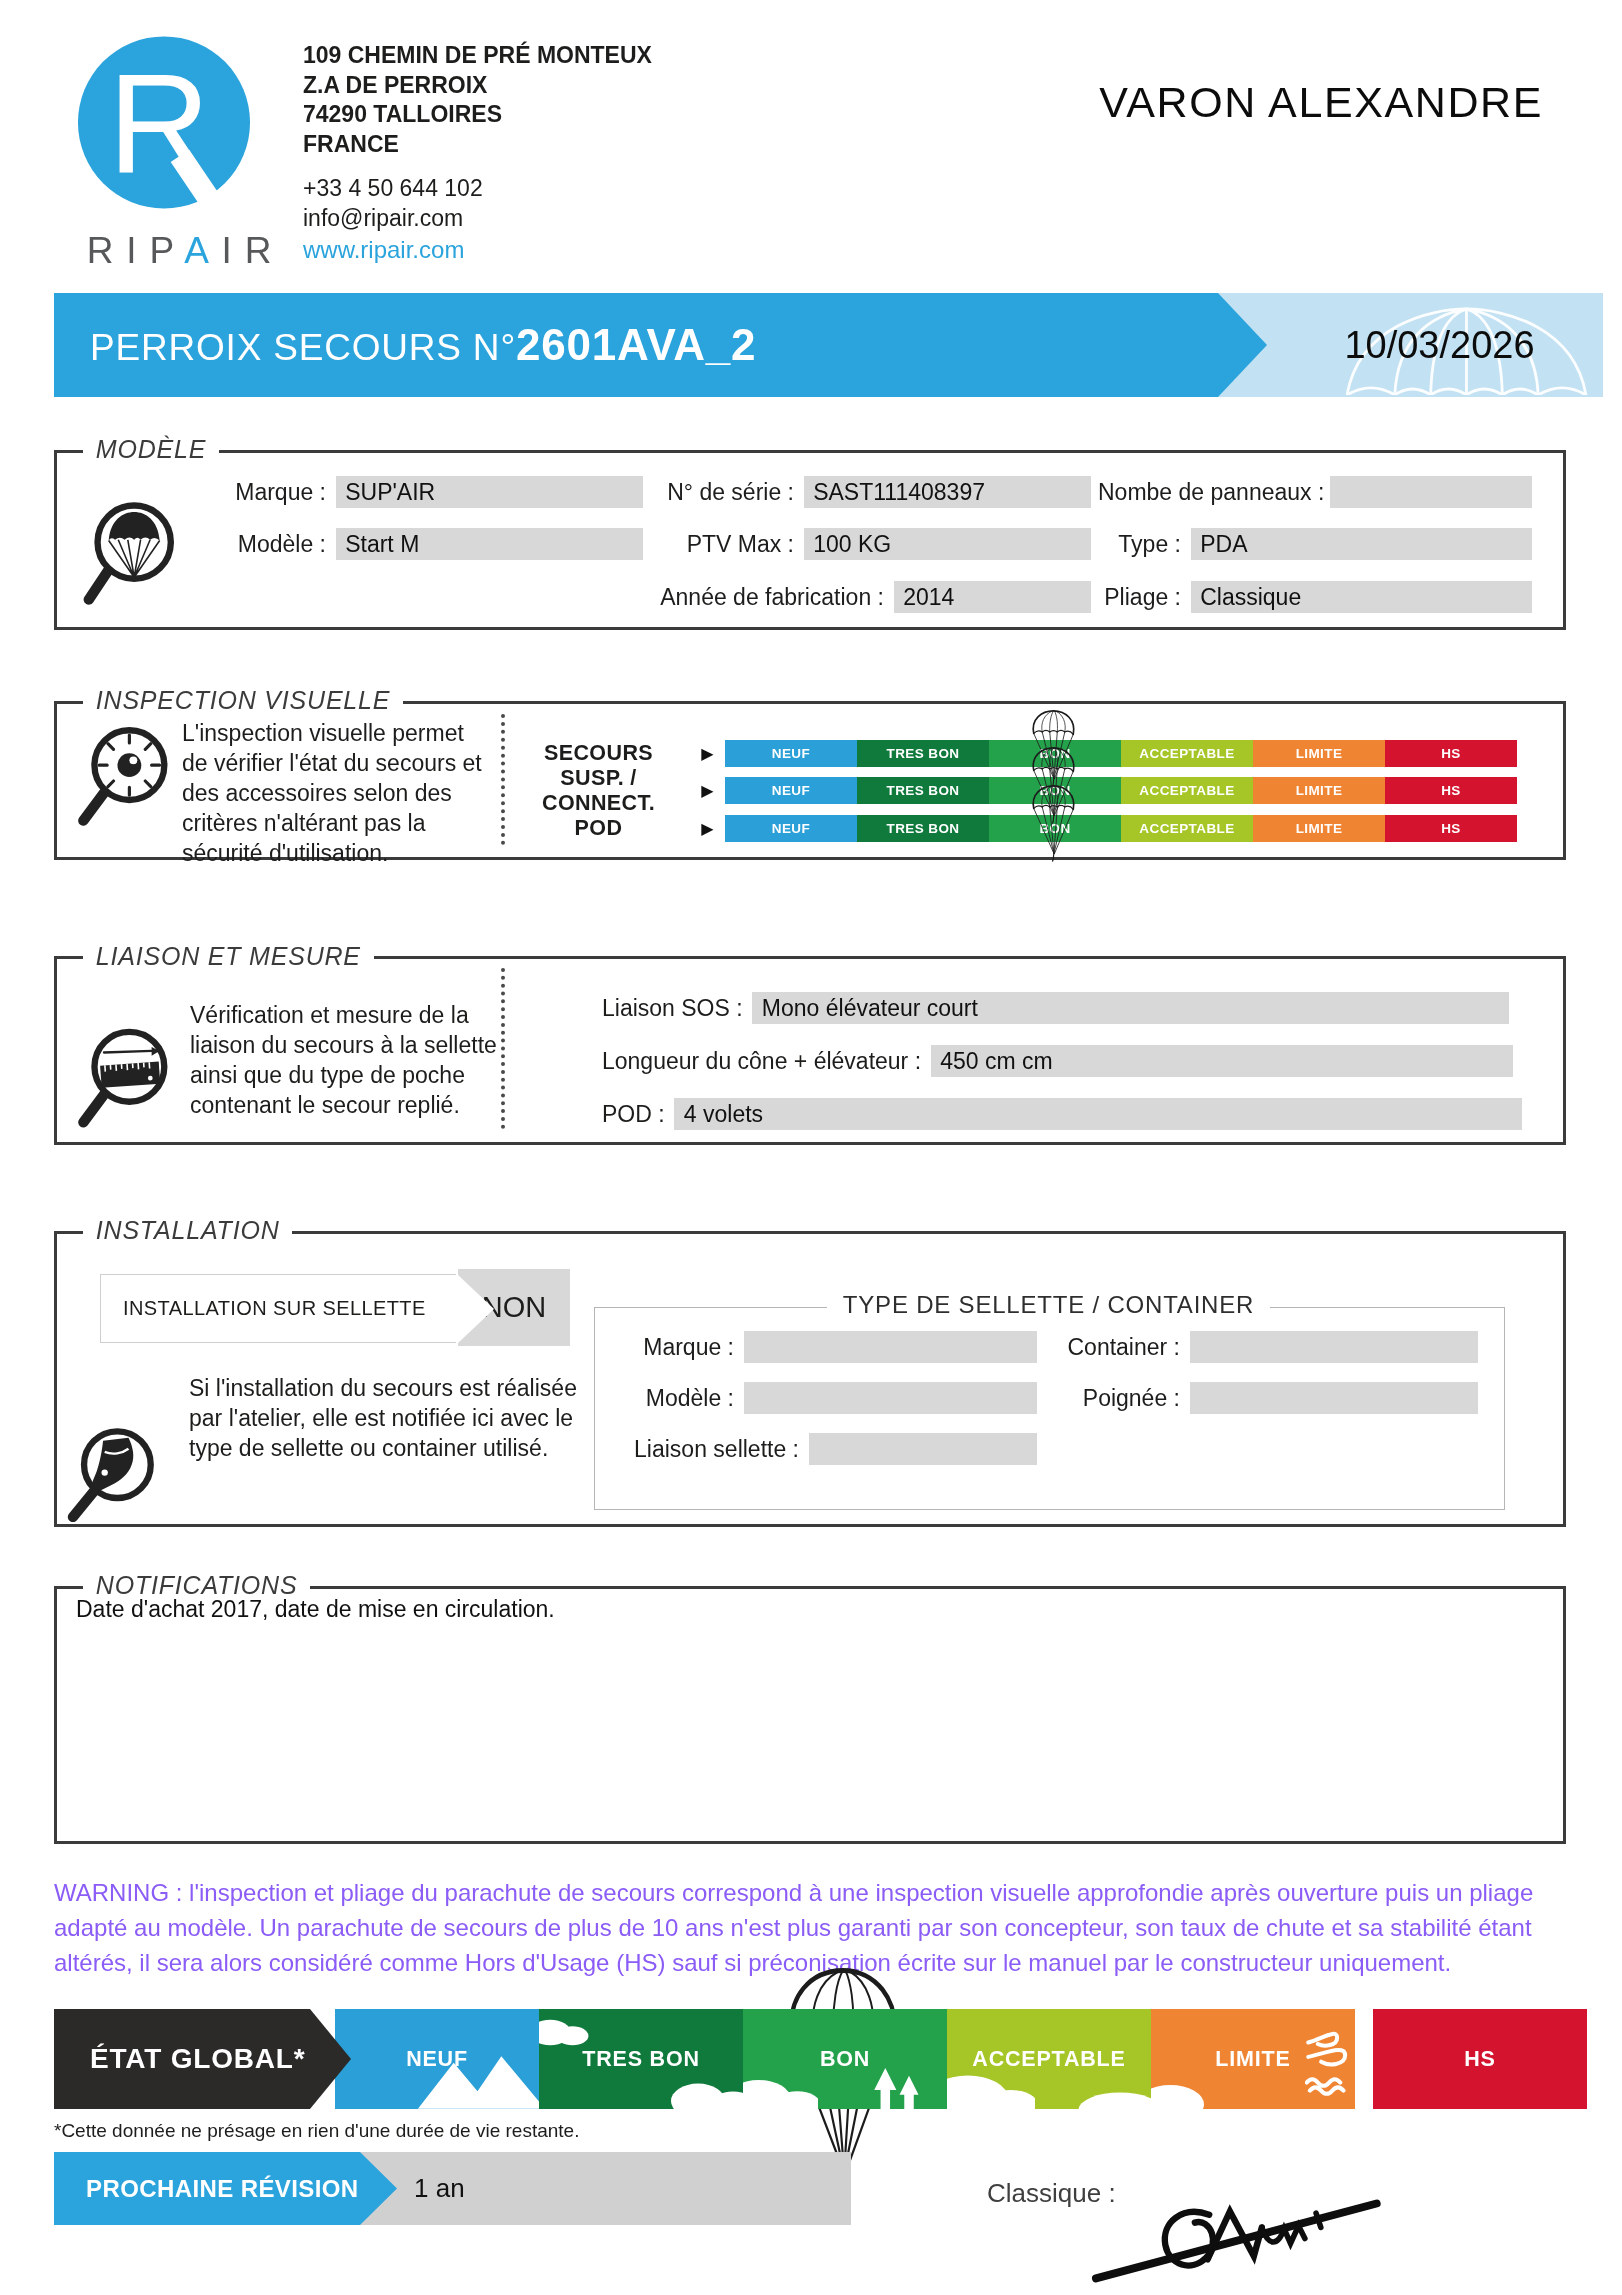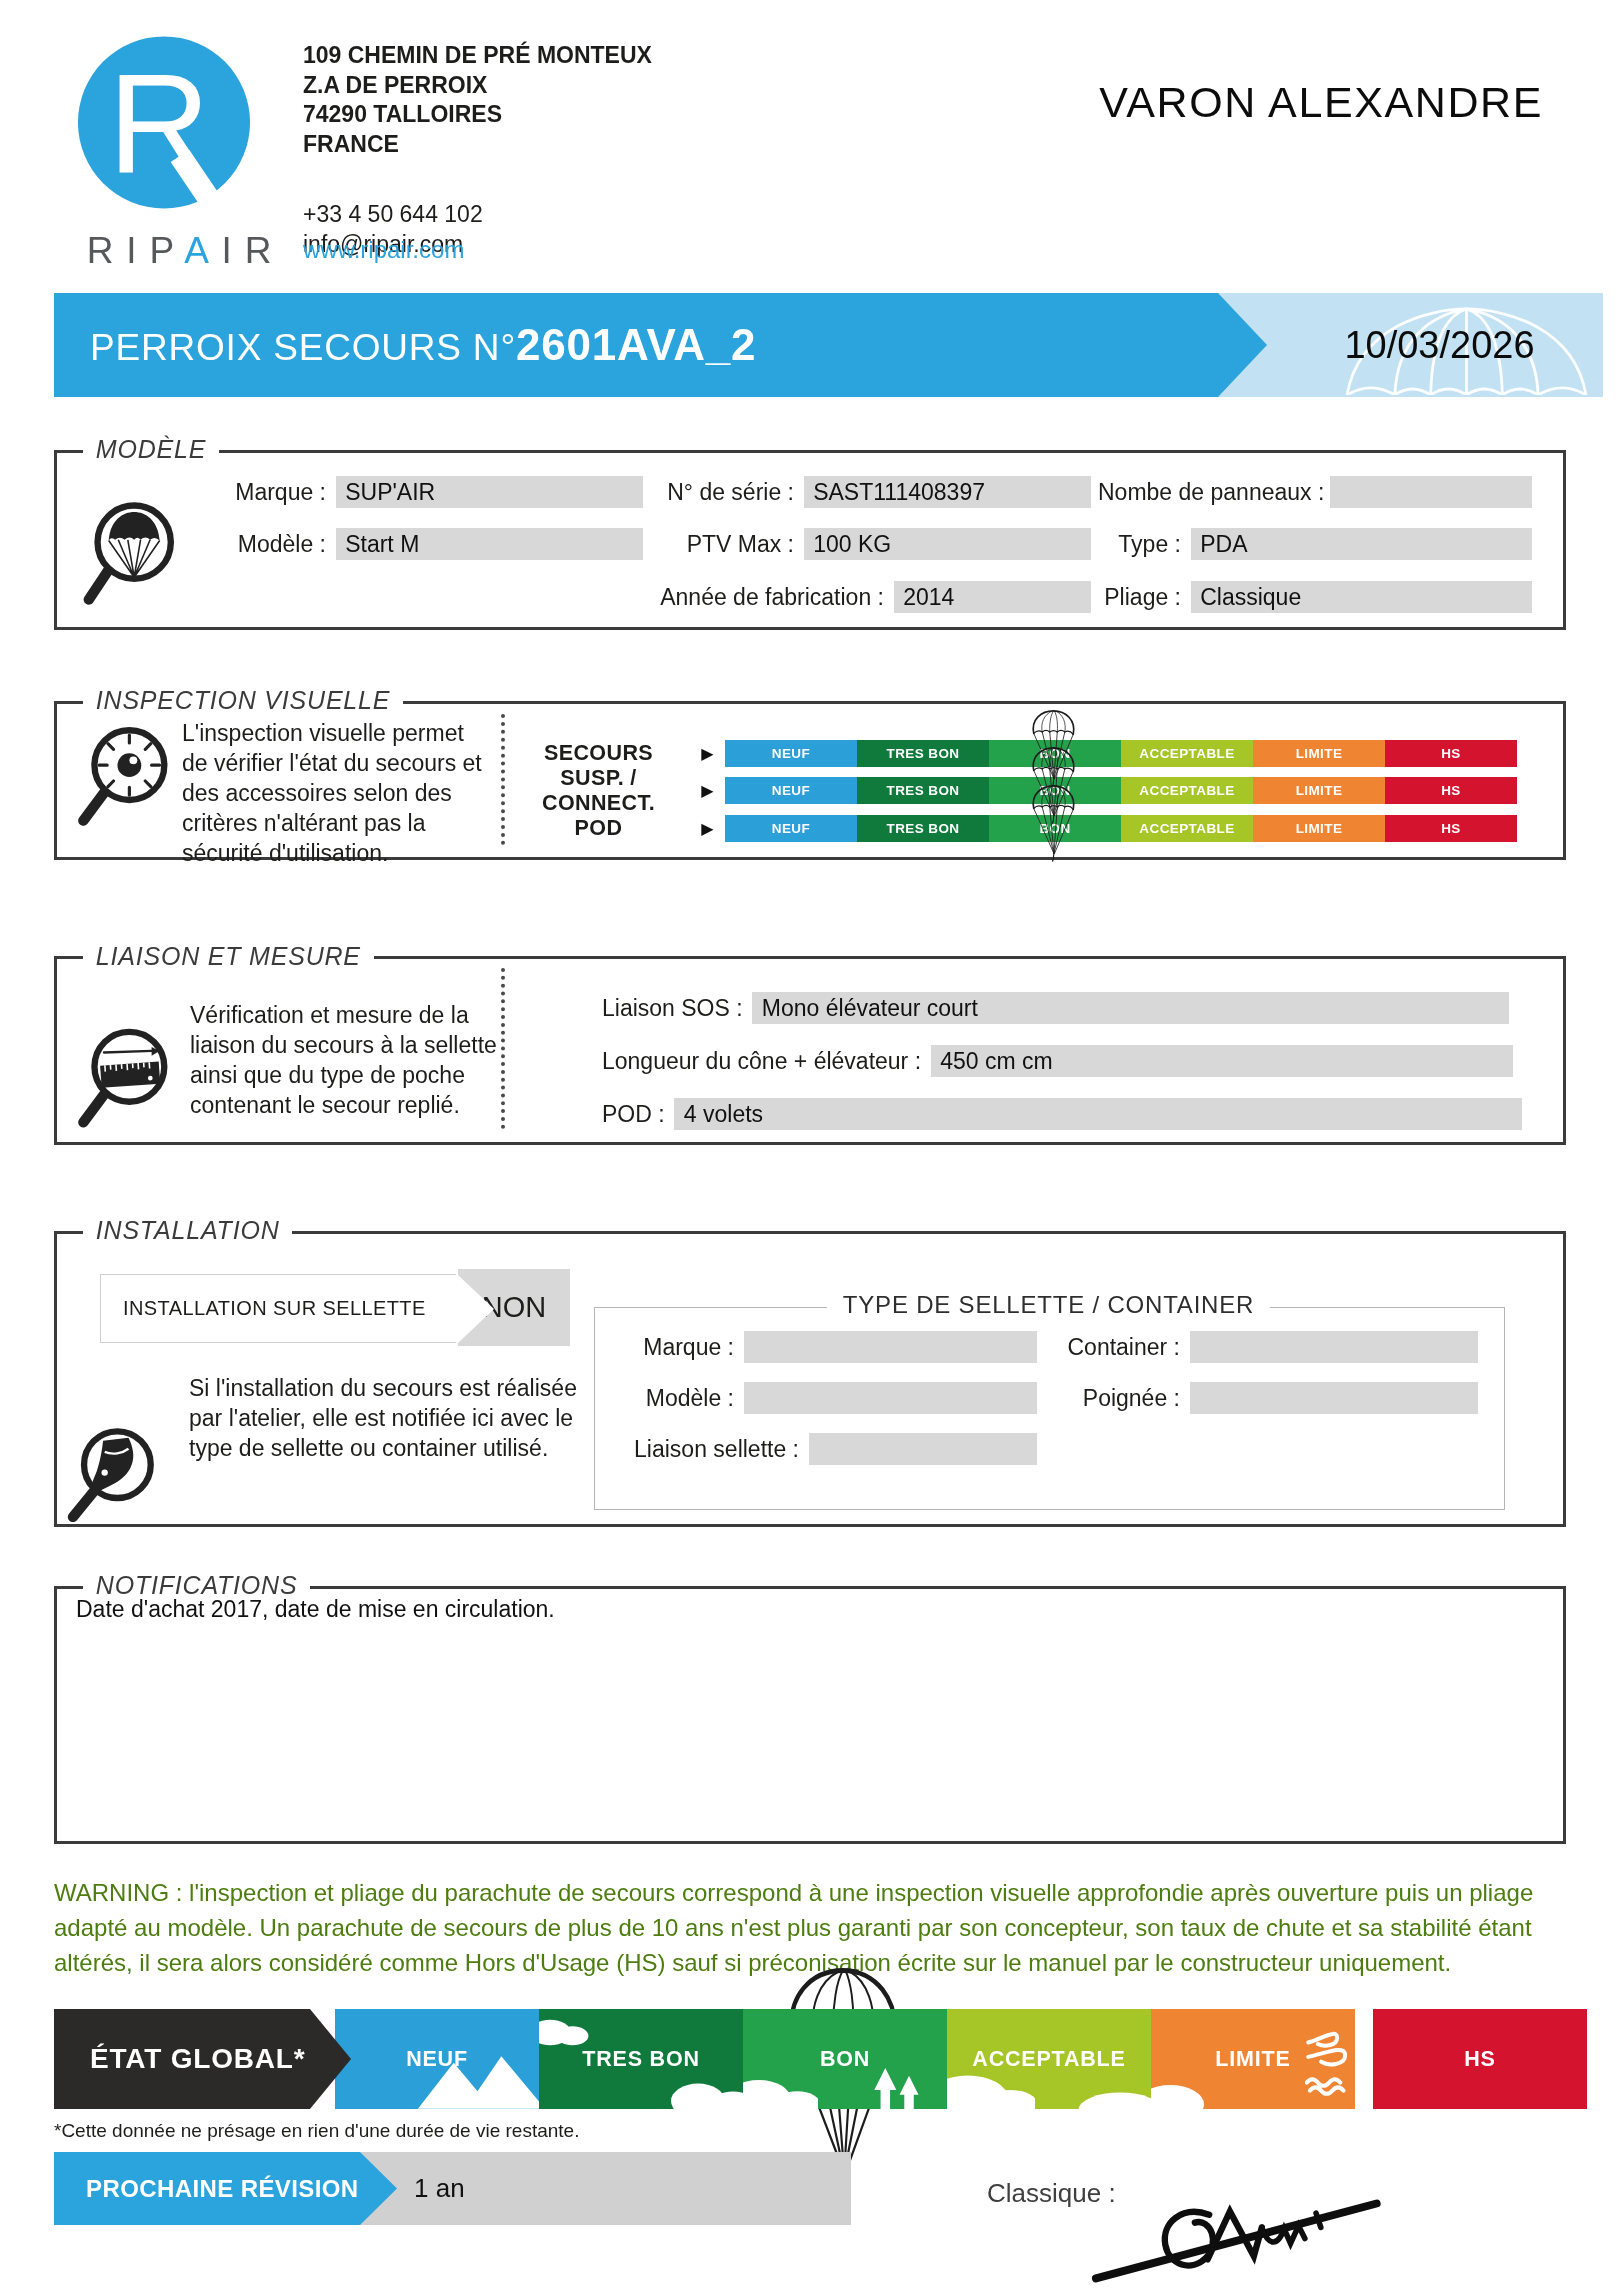--- a/index.html
+++ b/index.html
@@ -4,21 +4,21 @@
 <style>
   html,body{margin:0;padding:0;background:#fff;}
   .page{position:relative;width:1623px;height:2295px;background:#fff;overflow:hidden;
         font-family:"Liberation Sans",sans-serif;color:#1d1d1b;}
   .abs{position:absolute;}
   
   .brand-word{position:absolute;left:62px;top:230px;width:247px;text-align:center;
               font-size:37px;letter-spacing:12.8px;color:#57585a;font-weight:500;}
   .brand-word .accent{color:#2ba3dc;}
   .addr{position:absolute;left:303px;top:41px;font-size:23px;line-height:29.5px;font-weight:700;color:#1d1d1b;}
-  .contact{position:absolute;left:303px;top:174px;font-size:23px;line-height:29.5px;font-weight:500;color:#1d1d1b;margin-top:26px;}
+  .contact{position:absolute;left:303px;top:174px;font-size:23px;line-height:29.5px;font-weight:500;color:#1d1d1b;}
   .website{position:absolute;left:303px;top:236px;font-size:24px;font-weight:500;color:#2ba3dc;}
   .client{position:absolute;left:877px;top:78px;width:666px;text-align:right;
           font-size:43px;letter-spacing:1.6px;font-weight:500;color:#0c0c0c;}
   
   .titlebar{position:absolute;left:54px;top:293px;width:1549px;height:104px;background:#c2e2f3;overflow:hidden;}
   .titlebar-arrow{position:absolute;left:0;top:0;width:1213px;height:104px;background:#2ba3dc;
       clip-path:polygon(0 0,calc(100% - 49px) 0,100% 50%,calc(100% - 49px) 100%,0 100%);
       display:flex;align-items:center;}
   .titlebar-text{display:flex;align-items:baseline;margin-left:36px;color:#fff;white-space:nowrap;}
   .titlebar-label{font-size:37px;font-weight:400;letter-spacing:0.8px;}
@@ -53,21 +53,21 @@
       border:1.6px solid #cfcfcf;border-right:none;display:flex;align-items:center;}
   .inst-arrowbox span{margin-left:22px;font-size:20px;letter-spacing:0.4px;color:#1d1d1b;}
   .inst-tip{position:absolute;left:457px;top:1274px;width:0;height:0;border-top:35px solid transparent;
       border-bottom:35px solid transparent;border-left:37px solid #fff;}
   .innerbox{position:absolute;left:594px;top:1307px;width:909px;height:201px;border:1.6px solid #b5b5b5;}
   .innerbox-title{position:absolute;left:594px;top:1291px;width:909px;text-align:center;}
   .innerbox-title span{background:#fff;padding:0 16px;font-size:24px;letter-spacing:0.8px;color:#2e2e2e;}
   
   .notif-text{position:absolute;left:76px;top:1596px;font-size:23px;color:#111;}
   .warning{position:absolute;left:54px;top:1875px;width:1520px;font-size:24px;line-height:35px;
-      color:#4d7c0f;font-weight:500;}
+      color:#8b5cf6;font-weight:500;}
   
   .eg-black{position:absolute;left:54px;top:2009px;width:297px;height:100px;background:#2b2a28;
       clip-path:polygon(0 0,calc(100% - 41px) 0,100% 50%,calc(100% - 41px) 100%,0 100%);
       display:flex;align-items:center;z-index:3;}
   .eg-black span{margin-left:36px;font-size:28px;font-weight:700;letter-spacing:0.8px;color:#fff;}
   .eg-segs{position:absolute;left:335px;top:2009px;display:flex;z-index:1;}
   .eg-seg{position:relative;width:204px;height:100px;display:flex;align-items:center;justify-content:center;
       overflow:hidden;}
   .eg-seg .seglab{position:relative;z-index:2;color:#fff;font-size:21.5px;font-weight:700;letter-spacing:0.8px;}
   .eg-hs{position:absolute;left:1373px;top:2009px;width:214px;height:100px;background:#d4142f;

